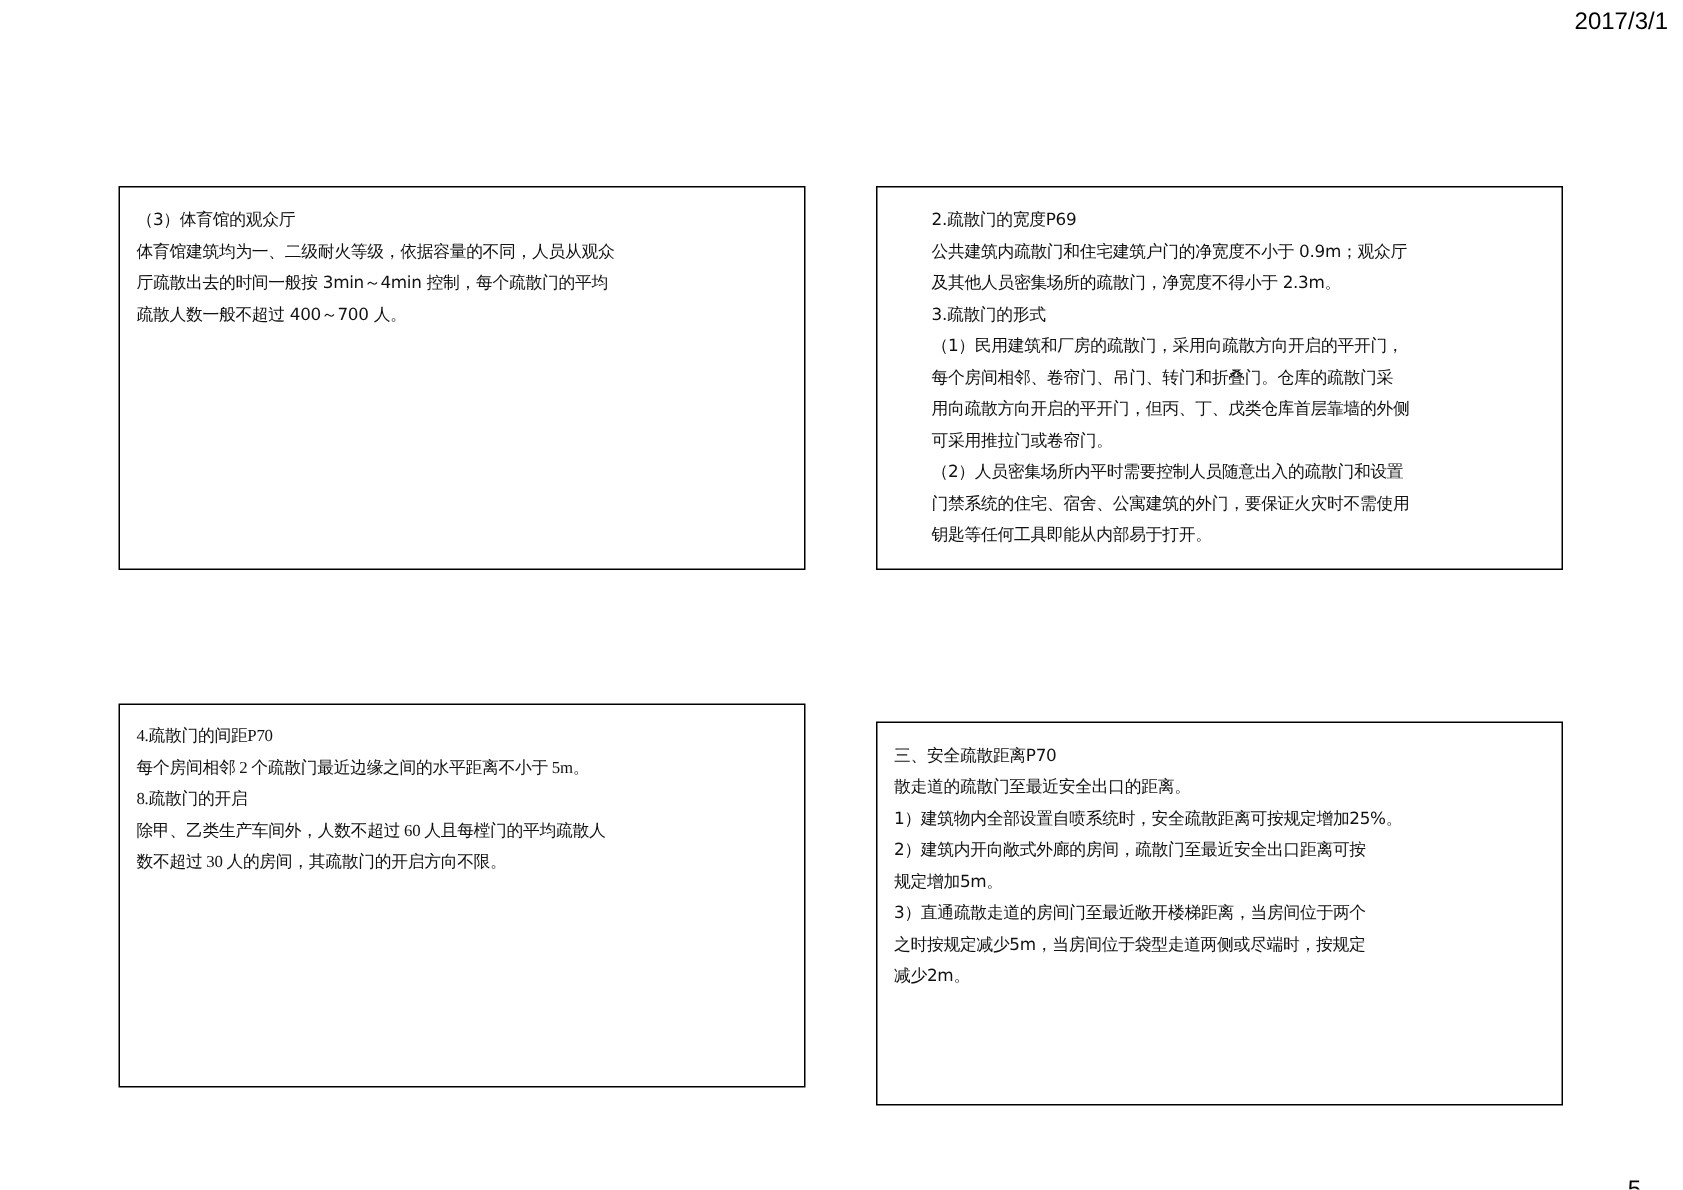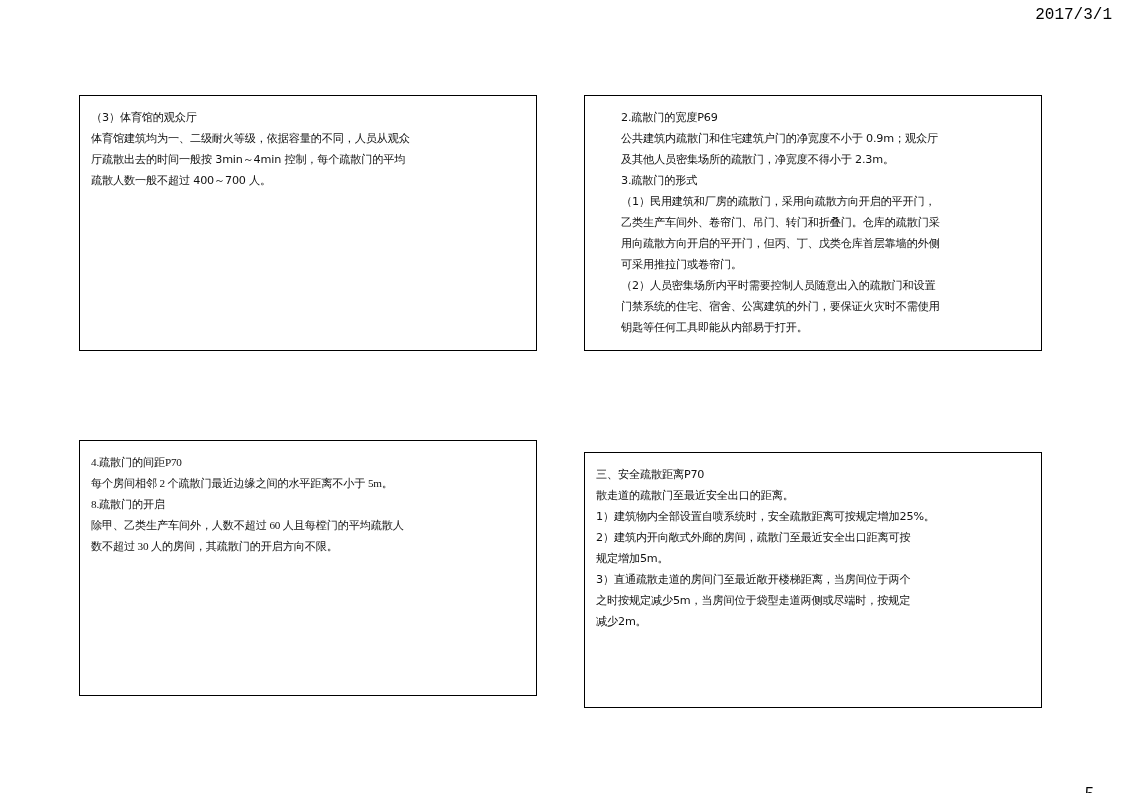--- a/index.html
+++ b/index.html
@@ -12,40 +12,41 @@
       height: 793px;
       position: relative;
       overflow: hidden;
       font-family: "DejaVu Sans", sans-serif;
       color: #111111;
     }
     .date {
       position: absolute;
       top: 6px;
       right: 10px;
-      font-family: Liberation Mono, monospace;
+      font-family: Liberation Sans, sans-serif;
       font-size: 16px;
       color: #000;
     }
     .page-num {
       position: absolute;
       bottom: -10px;
       right: 28px;
       font-family: "Liberation Sans", sans-serif;
       font-size: 16px;
       color: #000;
     }
     .slide {
       position: absolute;
       width: 458px;
       height: 256px;
       border: 1px solid #000;
       box-sizing: border-box;
       background: #fff;
       padding: 11px 10px 0 11px;
+      margin-top: 29px;
     }
     .slide.s1 { left: 79px; top: 95px; }
     .slide.s2 { left: 584px; top: 95px; padding-left: 36px; }
     .slide.s3 { left: 79px; top: 440px; font-family: Liberation Serif, serif; }
     .slide.s4 { left: 584px; top: 452px; }
     .line {
       font-size: 11.2px;
       line-height: 21px;
       white-space: nowrap;
       letter-spacing: -0.2px;
@@ -62,21 +63,21 @@
   <div class="line">厅疏散出去的时间一般按 3min～4min 控制，每个疏散门的平均</div>
   <div class="line">疏散人数一般不超过 400～700 人。</div>
 </div>
 
 <div class="slide s2">
   <div class="line">2.疏散门的宽度P69</div>
   <div class="line">公共建筑内疏散门和住宅建筑户门的净宽度不小于 0.9m；观众厅</div>
   <div class="line">及其他人员密集场所的疏散门，净宽度不得小于 2.3m。</div>
   <div class="line">3.疏散门的形式</div>
   <div class="line">（1）民用建筑和厂房的疏散门，采用向疏散方向开启的平开门，</div>
-  <div class="line">乙类生产车间外、卷帘门、吊门、转门和折叠门。仓库的疏散门采</div>
+  <div class="line">每个房间相邻、卷帘门、吊门、转门和折叠门。仓库的疏散门采</div>
   <div class="line">用向疏散方向开启的平开门，但丙、丁、戊类仓库首层靠墙的外侧</div>
   <div class="line">可采用推拉门或卷帘门。</div>
   <div class="line">（2）人员密集场所内平时需要控制人员随意出入的疏散门和设置</div>
   <div class="line">门禁系统的住宅、宿舍、公寓建筑的外门，要保证火灾时不需使用</div>
   <div class="line">钥匙等任何工具即能从内部易于打开。</div>
 </div>
 
 <div class="slide s3">
   <div class="line">4.疏散门的间距P70</div>
   <div class="line">每个房间相邻 2 个疏散门最近边缘之间的水平距离不小于 5m。</div>

